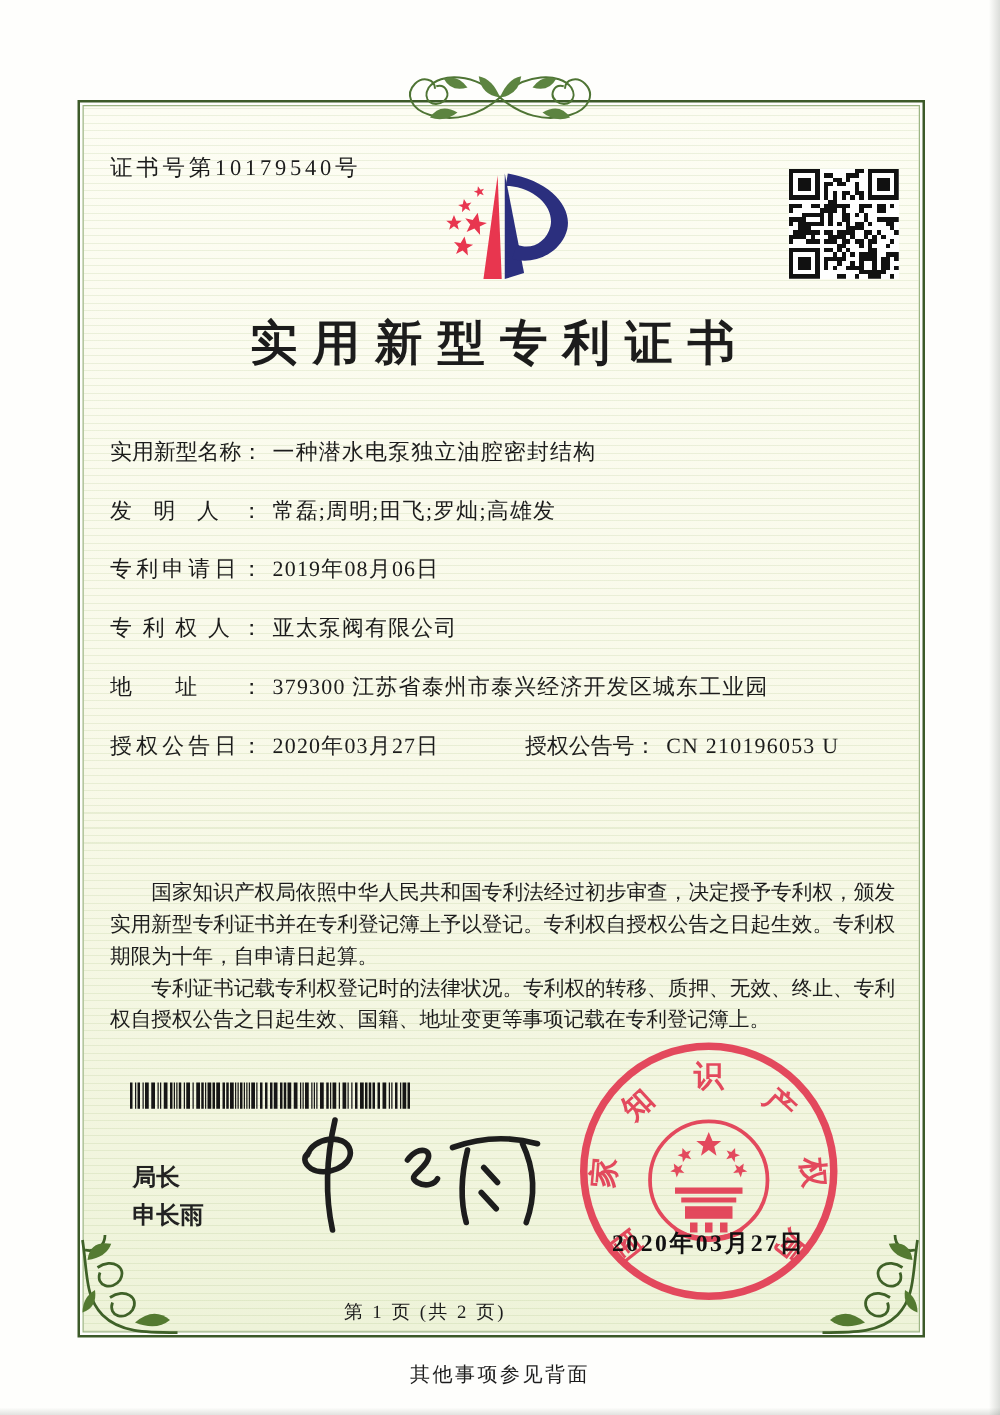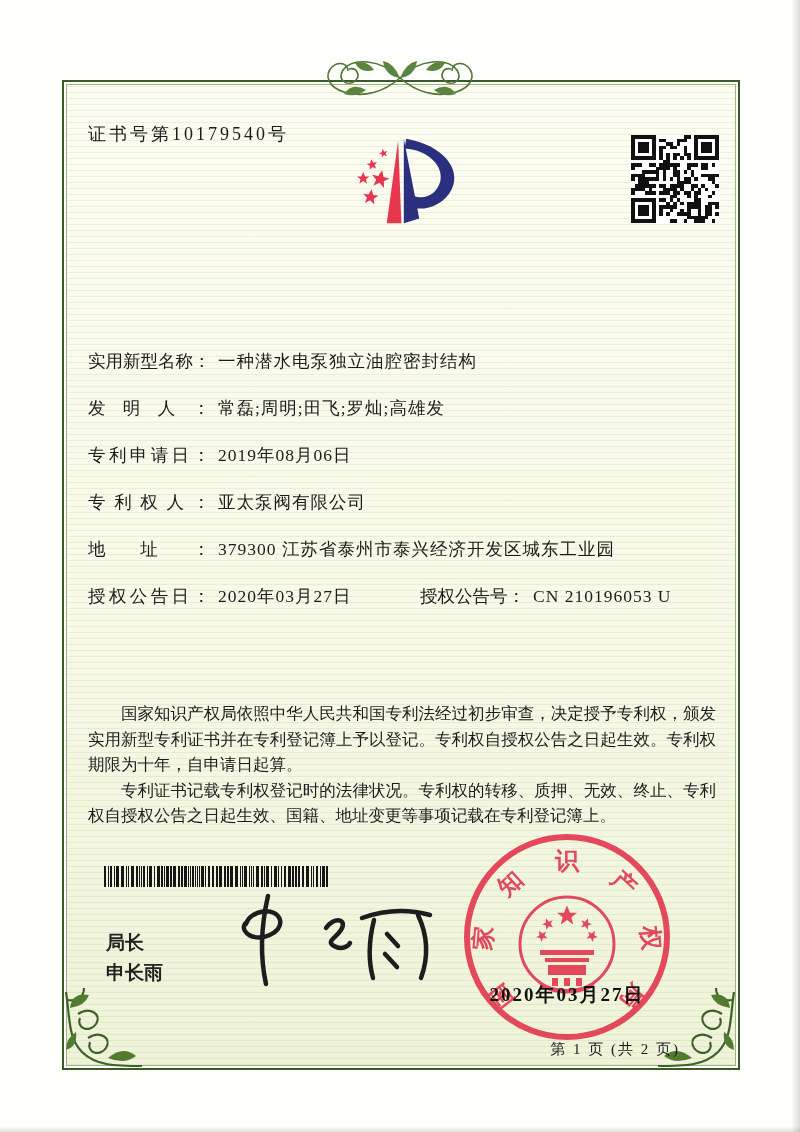--- a/index.html
+++ b/index.html
@@ -51,21 +51,21 @@
     font-family:"Liberation Sans","DejaVu Sans",sans-serif;font-weight:bold;
     font-size:19px;line-height:30px;color:#222;}
   .signature{position:absolute;left:222px;top:888px;width:230px;height:105px;}
   
   .seal{position:absolute;left:462px;top:832px;width:210px;height:210px;}
   #seal-arc text{font-size:24px;font-weight:bold;text-anchor:middle;
     font-family:"Liberation Serif","DejaVu Serif",serif;}
   .seal-date{position:absolute;left:462px;top:982px;width:210px;text-align:center;
     font-size:19px;font-weight:bold;letter-spacing:2px;color:#111;}
   
-  .page-info{position:absolute;left:0;top:1040px;width:680px;text-align:right;
+  .page-info{position:absolute;left:0;top:1040px;width:680px;text-align:center;
     font-size:15px;letter-spacing:2px;}
   .back-note{position:absolute;left:0;top:1090px;width:800px;text-align:center;
     font-size:16px;letter-spacing:2px;}
 </style>
 </head>
 <body>
 
 <div class="page">
 
   <div class="frame">
@@ -349,20 +349,21 @@
       <rect x="1" y="1" width="5" height="5" fill="#fff"></rect>
       <rect x="2" y="2" width="3" height="3" fill="#111"></rect>
       <rect x="18" y="0" width="7" height="7" fill="#111"></rect>
       <rect x="19" y="1" width="5" height="5" fill="#fff"></rect>
       <rect x="20" y="2" width="3" height="3" fill="#111"></rect>
       <rect x="0" y="18" width="7" height="7" fill="#111"></rect>
       <rect x="1" y="19" width="5" height="5" fill="#fff"></rect>
       <rect x="2" y="20" width="3" height="3" fill="#111"></rect>
     </svg>
 
+  <div class="title">实用新型专利证书</div>
 
   <div class="fields">
     <div class="field-row">
       <span class="flabel colon">实用新型名称</span><span class="fvalue">一种潜水电泵独立油腔密封结构</span>
     </div>
     <div class="field-row">
       <span class="flabel colon">发明人</span><span class="fvalue">常磊;周明;田飞;罗灿;高雄发</span>
     </div>
     <div class="field-row">
       <span class="flabel colon">专利申请日</span><span class="fvalue">2019年08月06日</span>
@@ -503,16 +504,17 @@
         <rect x="90" y="146" width="6" height="8"></rect>
         <rect x="102" y="146" width="6" height="8"></rect>
         <rect x="114" y="146" width="6" height="8"></rect>
         <path d="M76,150 q29,14 58,0 l-4,6 q-25,11 -50,0 Z"></path>
       </g>
     </g>
   </svg>
   <div class="seal-date">2020年03月27日</div>
 
   <div class="page-info">第 1 页 (共 2 页)</div>
+  <div class="back-note">其他事项参见背面</div>
 
   <div class="edge-right"></div>
   <div class="edge-bottom"></div>
 </div>
 
 </body></html>

